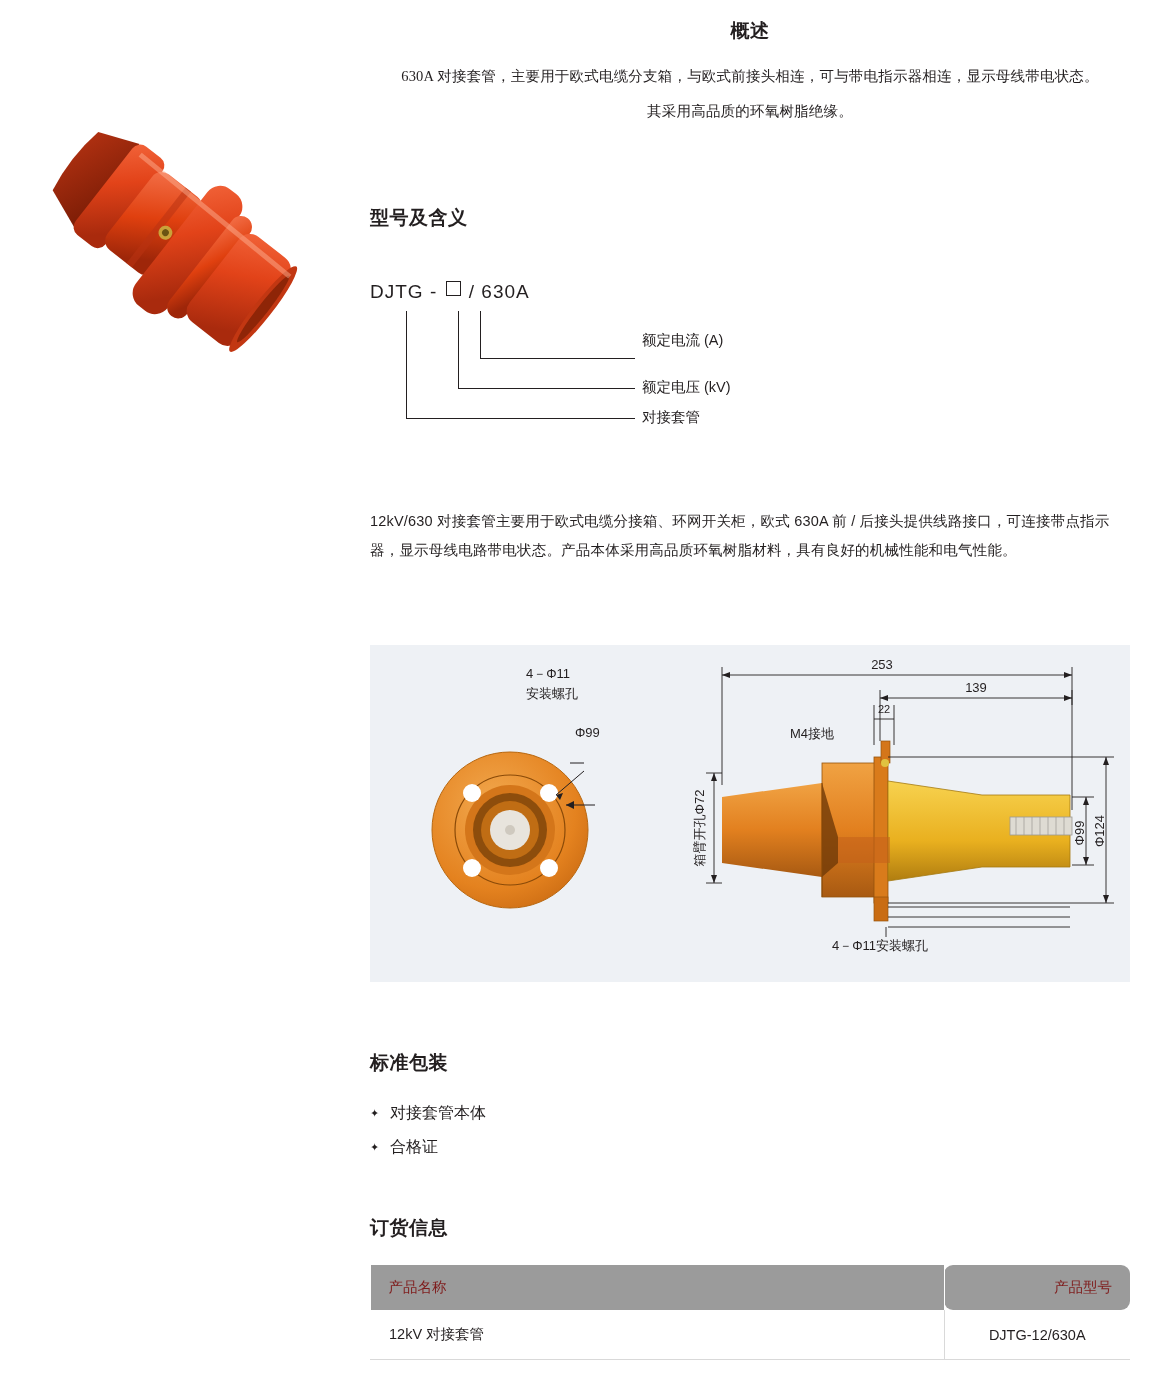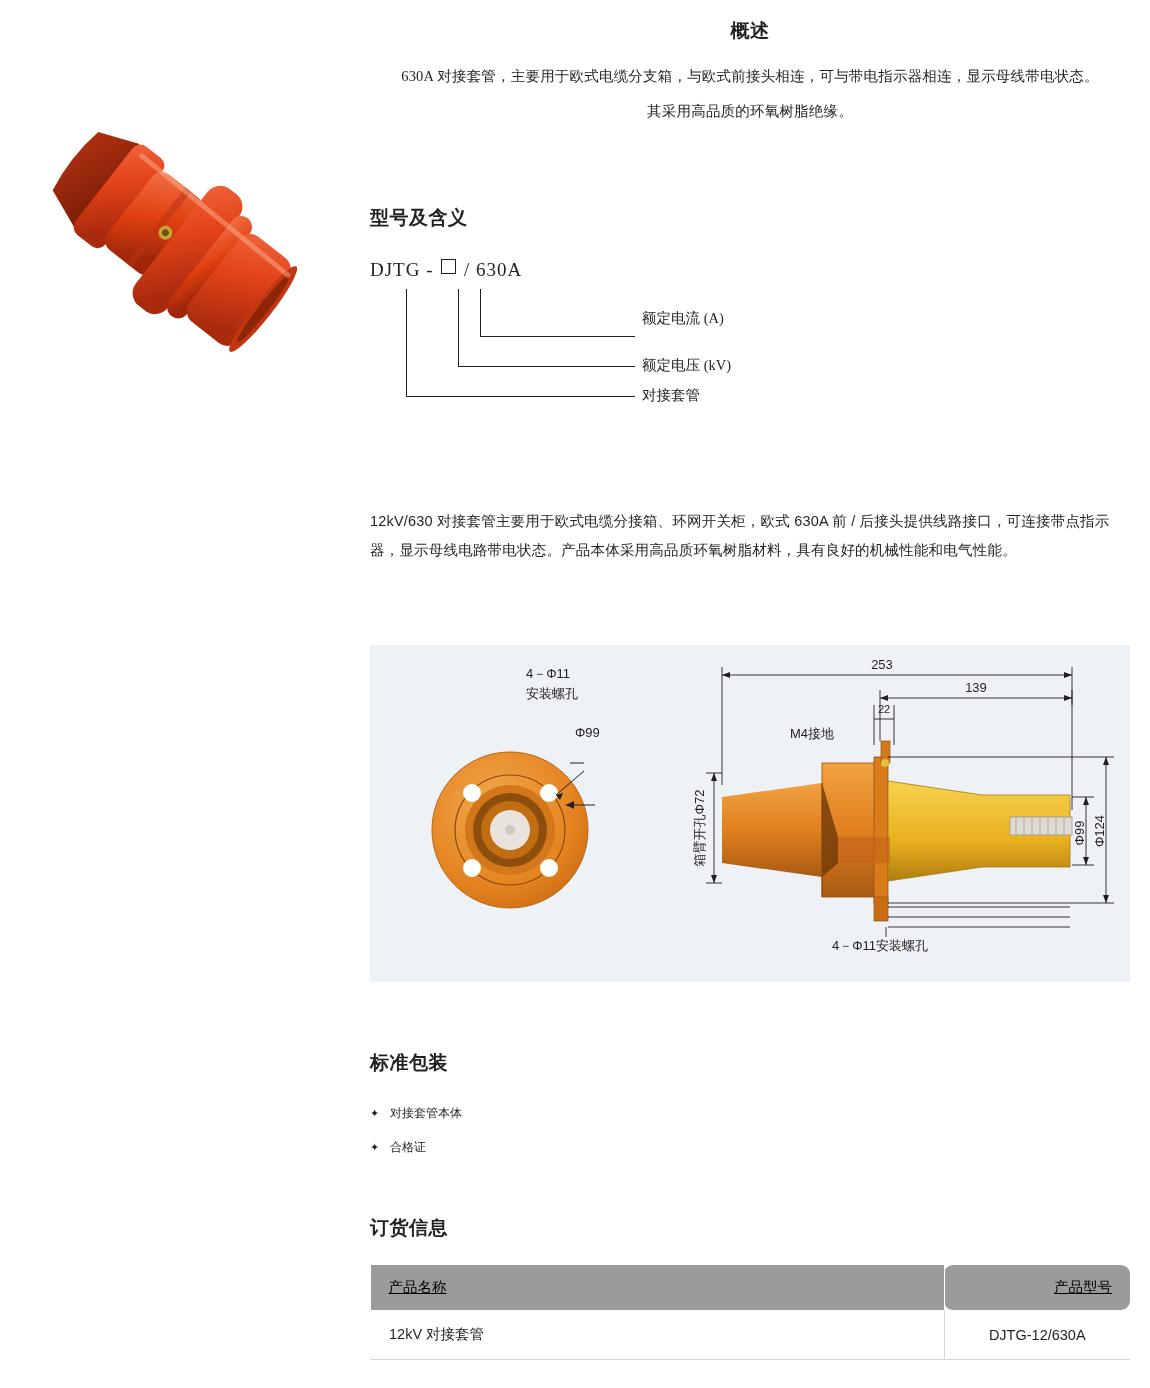--- a/index.html
+++ b/index.html
@@ -31,21 +31,21 @@
     font-size:14.5px;line-height:29px;color:#231f20;margin:0;
     letter-spacing:.2px;
   }
 
   .block-overview{position:absolute;left:0;top:18px;width:760px;text-align:center;}
   .block-overview p{margin-top:18px;font-family:Liberation Serif, serif;}
   .block-overview p.second{margin-top:6px;}
 
   .block-model{position:absolute;left:0;top:205px;width:760px;}
   .model-code{
-    position:relative;margin-top:28px;height:170px;font-size:19px;font-family:Liberation Serif, serif;
+    position:relative;margin-top:50px;height:170px;font-size:19px;
   }
   .code-text{position:absolute;left:0;top:0;letter-spacing:1px;white-space:nowrap;}
   .code-text .sq{
     display:inline-block;width:13px;height:13px;border:1.3px solid #231f20;
     vertical-align:2px;margin:0 2px;
   }
   .lbl{position:absolute;font-size:14.5px;white-space:nowrap;}
   .leader{position:absolute;background:#231f20;}
 
   .block-feature{position:absolute;left:0;top:487px;width:760px;}
@@ -55,35 +55,35 @@
   .drawing{
     position:absolute;left:0;top:645px;width:760px;height:337px;
     background:#eef1f5;
   }
   .drawing svg{display:block;}
 
   
   .block-pack{position:absolute;left:0;top:1050px;width:760px;}
   ul.pack{list-style:none;margin:20px 0 0 0;padding:0;}
   ul.pack li{
-    font-size:12px;line-height:34px;color:#231f20;position:relative;padding-left:20px;
+    font-size:16px;line-height:34px;color:#231f20;position:relative;padding-left:20px;
   }
   ul.pack li:before{
     content:"\2726";position:absolute;left:0;top:0;font-size:11px;color:#231f20;
   }
 
   
   .block-order{position:absolute;left:0;top:1215px;width:760px;}
   table.order{
     margin-top:24px;border-collapse:collapse;width:760px;
     font-size:14.5px;
   }
   table.order th{
-    background:#9b9b9b;color:#000000;font-weight:normal;text-align:left;
-    padding:13px 18px;border-right:1px solid #ffffff;text-decoration:underline;
+    background:#9b9b9b;color:#7f1d1d;font-weight:normal;text-align:left;
+    padding:13px 18px;border-right:1px solid #ffffff;
   }
   table.order th.right{text-align:right;border-right:none;border-radius:9px;}
   table.order td{
     padding:15px 18px;border-bottom:1px solid #d9d9d9;border-right:1px solid #d9d9d9;
     color:#231f20;
   }
   table.order td.right{text-align:center;border-right:none;}
   table.order tr td:first-child{border-left:1px solid #ffffff;}
   .col1{width:537px;}
 </style>

